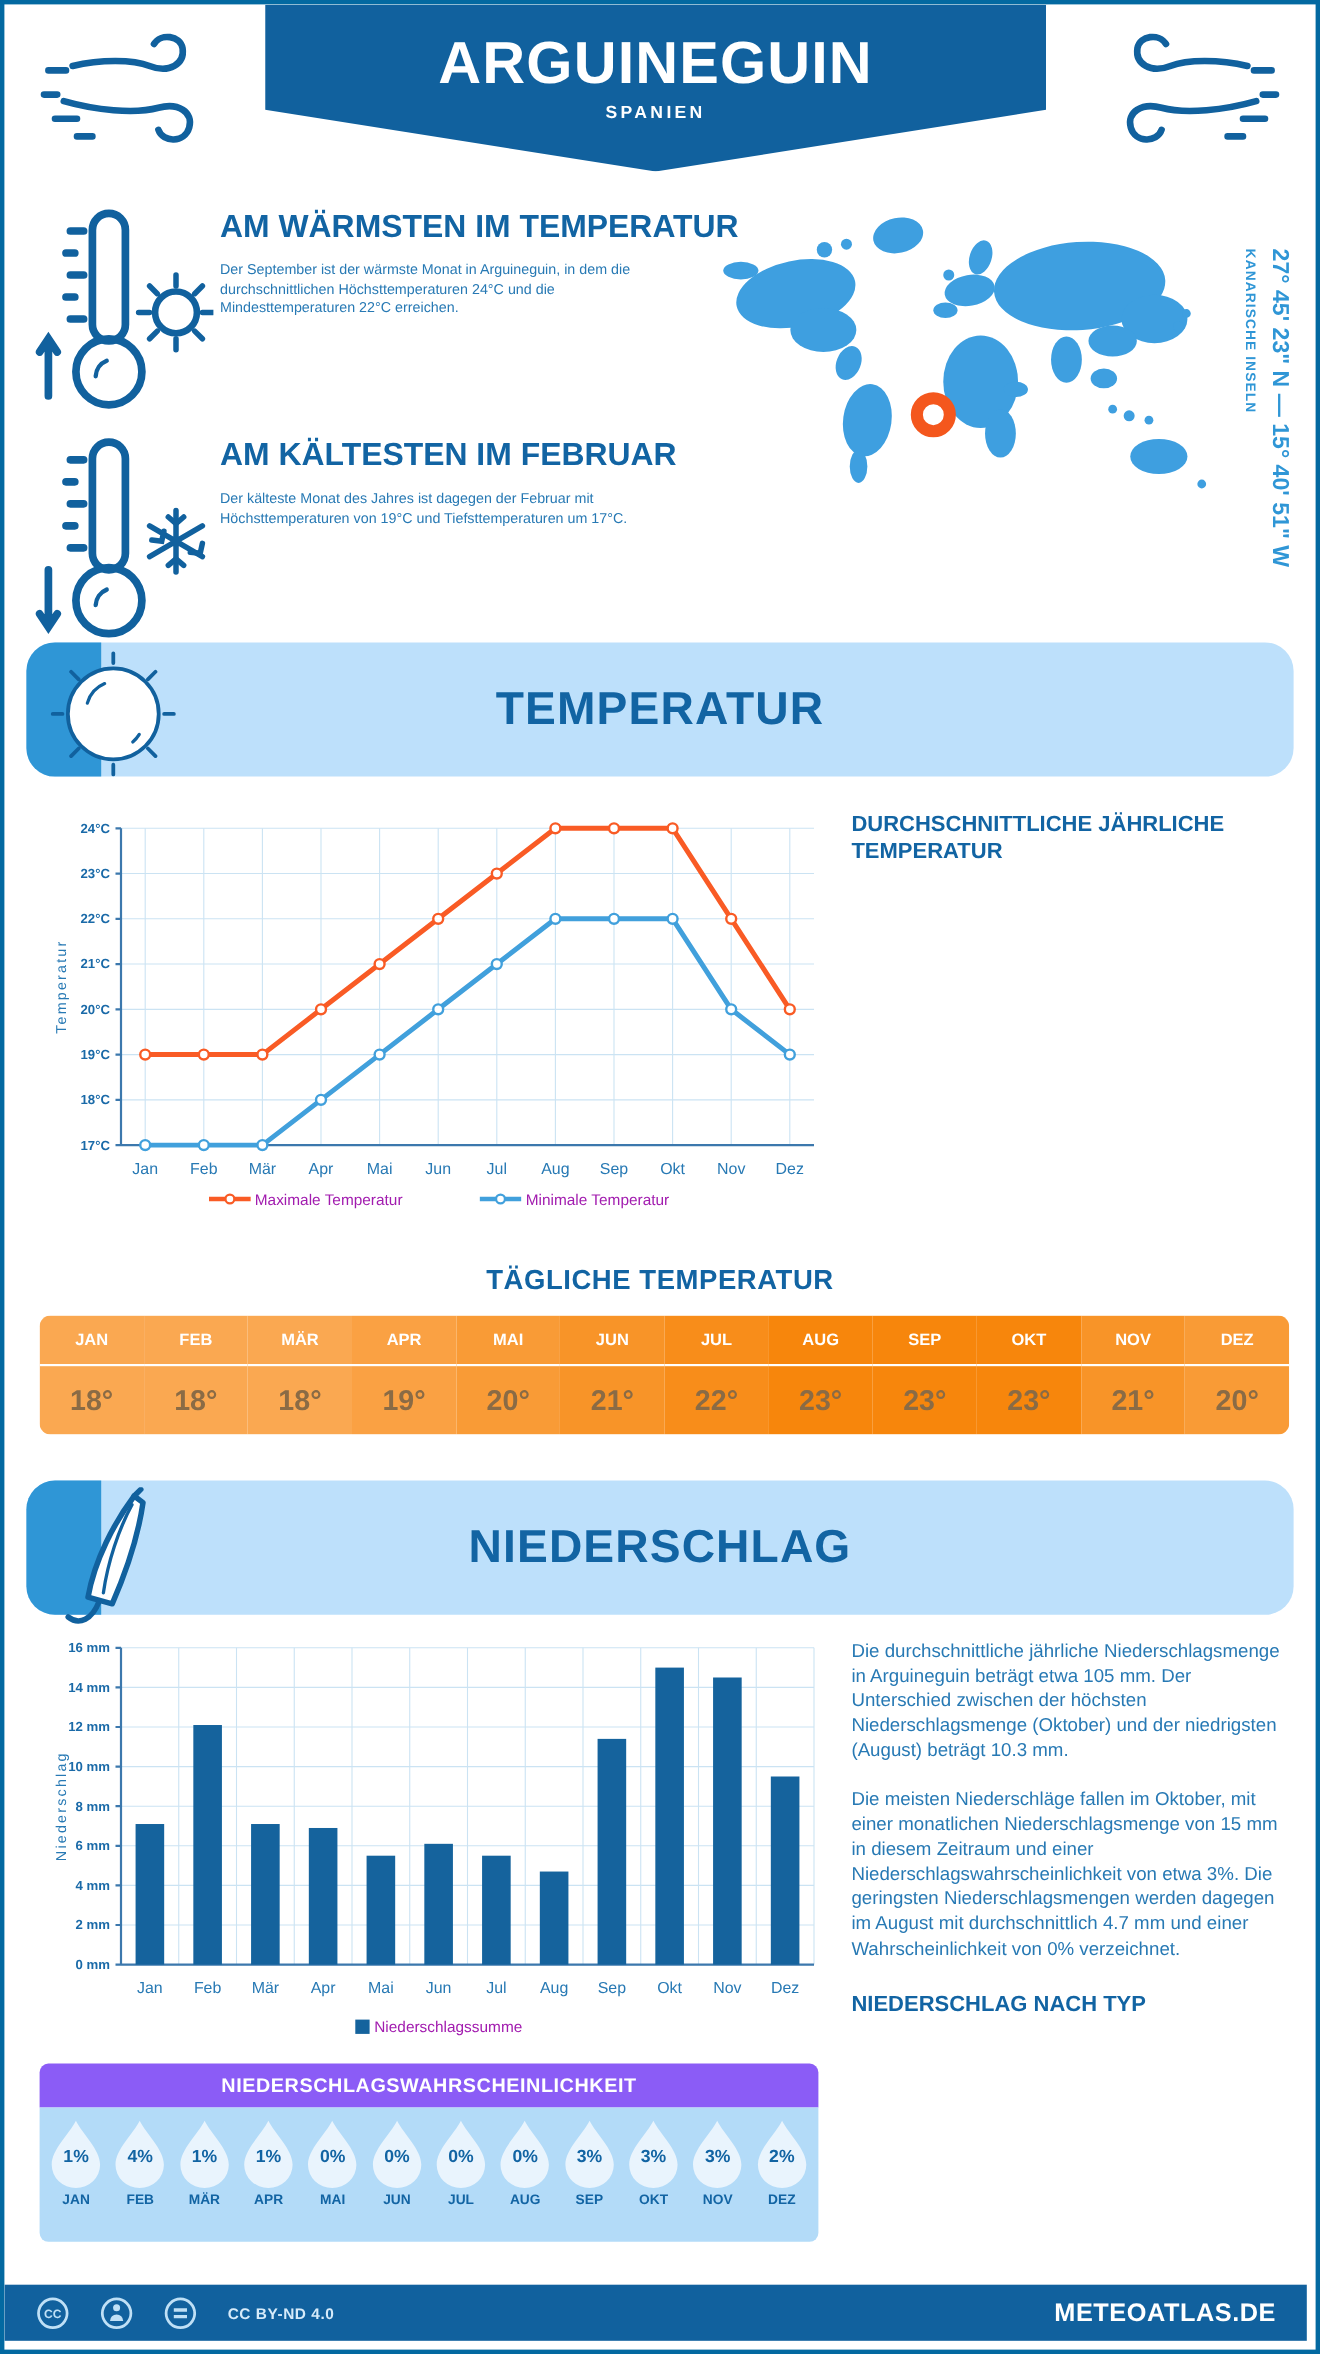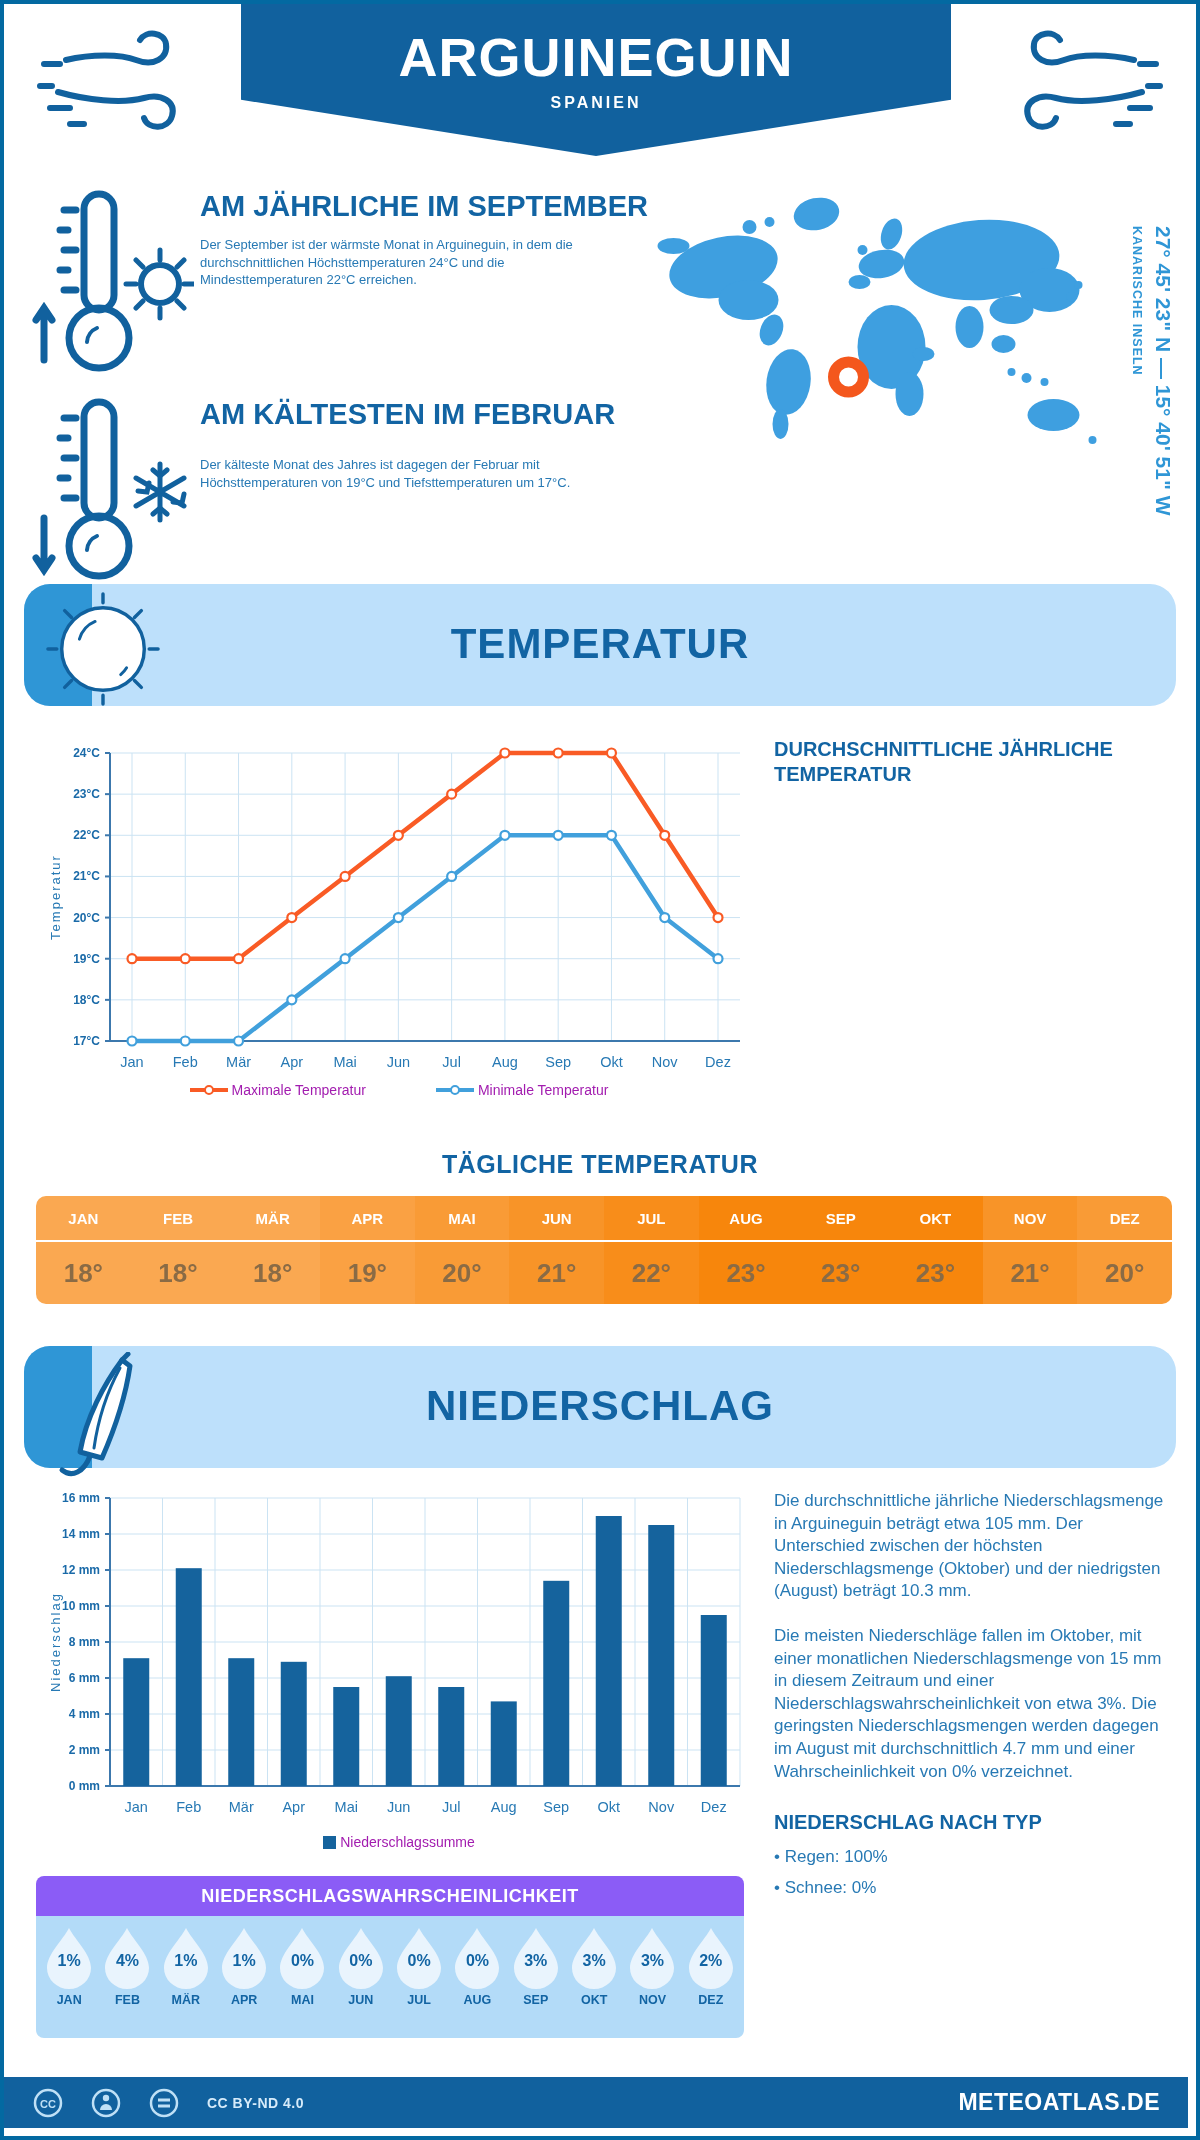--- a/index.html
+++ b/index.html
@@ -98,38 +98,38 @@
     <g fill="none" stroke="#11619E" stroke-width="7" stroke-linecap="round">
       <rect x="52" y="8" width="30" height="116" rx="15"></rect>
       <circle cx="67" cy="152" r="30"></circle>
       <path d="M55 156 a16 16 0 0 1 10 -14" stroke-width="4"></path>
       <path d="M32 24 h12 M28 44 h8 M32 64 h12 M28 84 h8 M32 104 h12"></path>
       <path d="M12 174 v-50 M4 134 l8 -12 l8 12"></path>
       <circle cx="128" cy="98" r="19" stroke-width="6"></circle>
       <path d="M128 64 v10 M128 122 v10 M94 98 h10 M152 98 h10 M104 74 l7 7 M145 115 l7 7 M152 74 l-7 7 M111 115 l-7 7" stroke-width="5"></path>
     </g>
   </svg>
-  <div class="abs fact-title" style="left:196px;top:186px;">AM JÄHRLICHE IM SEPTEMBER</div>
+  <div class="abs fact-title" style="left:196px;top:186px;">AM WÄRMSTEN IM TEMPERATUR</div>
   <div class="abs fact-text" style="left:196px;top:232px;width:392px;">Der September ist der wärmste Monat in Arguineguin, in dem die durchschnittlichen Höchsttemperaturen 24°C und die Mindesttemperaturen 22°C erreichen.</div>
 
   <svg class="abs" style="left:28px;top:390px;" width="162" height="192" viewBox="0 0 162 192">
     <g fill="none" stroke="#11619E" stroke-width="7" stroke-linecap="round">
       <rect x="52" y="8" width="30" height="116" rx="15"></rect>
       <circle cx="67" cy="152" r="30"></circle>
       <path d="M55 156 a16 16 0 0 1 10 -14" stroke-width="4"></path>
       <path d="M32 24 h12 M28 44 h8 M32 64 h12 M28 84 h8 M32 104 h12"></path>
       <path d="M12 124 v50 M4 164 l8 12 l8 -12"></path>
       <g stroke-width="5">
         <path d="M128 70 v56 M104 84 l48 28 M152 84 l-48 28"></path>
         <path d="M121 76 l7 6 l7 -6 M121 120 l7 -6 l7 6 M106 97 l9 1 l2 -9 M141 108 l9 1 l2 -9"></path>
       </g>
     </g>
   </svg>
   <div class="abs fact-title" style="left:196px;top:394px;">AM KÄLTESTEN IM FEBRUAR</div>
-  <div class="abs fact-text" style="left:196px;top:440px;width:392px;margin-top:12px;">Der kälteste Monat des Jahres ist dagegen der Februar mit Höchsttemperaturen von 19°C und Tiefsttemperaturen um 17°C.</div>
+  <div class="abs fact-text" style="left:196px;top:440px;width:392px;">Der kälteste Monat des Jahres ist dagegen der Februar mit Höchsttemperaturen von 19°C und Tiefsttemperaturen um 17°C.</div>
 
   <svg class="abs" style="left:645px;top:168px;" width="475" height="300" viewBox="0 0 470 300">
     <g fill="#3E9FE0">
       <ellipse cx="165" cy="42" rx="23" ry="16" transform="rotate(-12 165 42)"></ellipse>
       <ellipse cx="22" cy="74" rx="16" ry="8"></ellipse>
       <ellipse cx="72" cy="95" rx="55" ry="30" transform="rotate(-12 72 95)"></ellipse>
       <ellipse cx="97" cy="128" rx="30" ry="20"></ellipse>
       <ellipse cx="120" cy="158" rx="11" ry="16" transform="rotate(22 120 158)"></ellipse>
       <circle cx="98" cy="55" r="7"></circle>
         <circle cx="118" cy="50" r="5"></circle>
@@ -416,24 +416,20 @@
         <span>Niederschlagssumme</span>
       </div>
     </div>
 
   <div class="abs side-col" style="left:770px;top:1486px;">
     <div>
         <p>Die durchschnittliche jährliche Niederschlagsmenge in Arguineguin beträgt etwa 105 mm. Der Unterschied zwischen der höchsten Niederschlagsmenge (Oktober) und der niedrigsten (August) beträgt 10.3 mm.</p>
         <p>Die meisten Niederschläge fallen im Oktober, mit einer monatlichen Niederschlagsmenge von 15 mm in diesem Zeitraum und einer Niederschlagswahrscheinlichkeit von etwa 3%. Die geringsten Niederschlagsmengen werden dagegen im August mit durchschnittlich 4.7 mm und einer Wahrscheinlichkeit von 0% verzeichnet.</p>
       </div>
     <div class="type-title">NIEDERSCHLAG NACH TYP</div>
-    <div>
-        <div class="type-blt">• Regen: 100%</div>
-        <div class="type-blt">• Schnee: 0%</div>
-      </div>
   </div>
 
   <div class="abs prob-box">
     <div class="prob-head">NIEDERSCHLAGSWAHRSCHEINLICHKEIT</div>
     <div class="prob-body" id="prob-body">
         <div class="drop-cell">
           <svg width="46" height="64" viewBox="0 0 46 62">
             <path d="M23 1 C29 13 45 27 45 41 A22 21 0 1 1 1 41 C1 27 17 13 23 1 Z" fill="#E9F4FD"></path>
           </svg>
           <span class="drop-val">1%</span>

